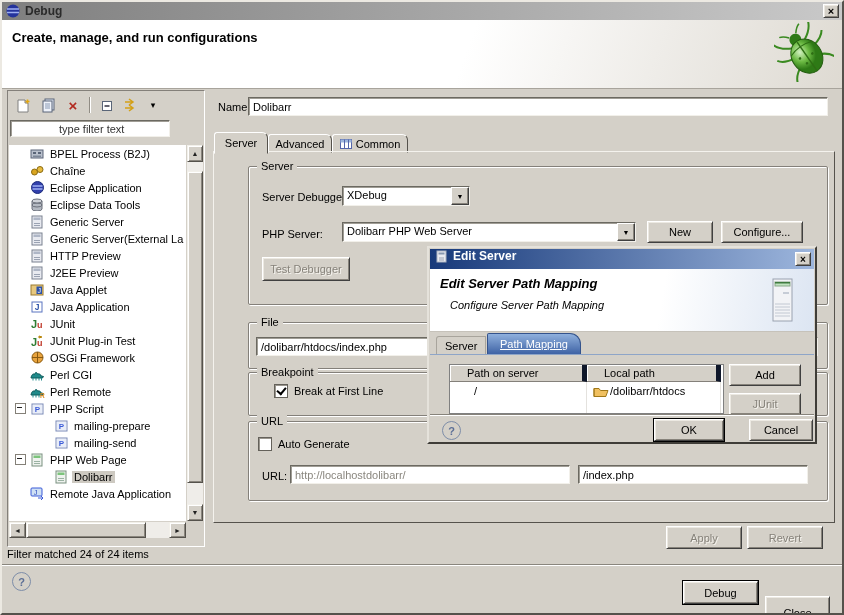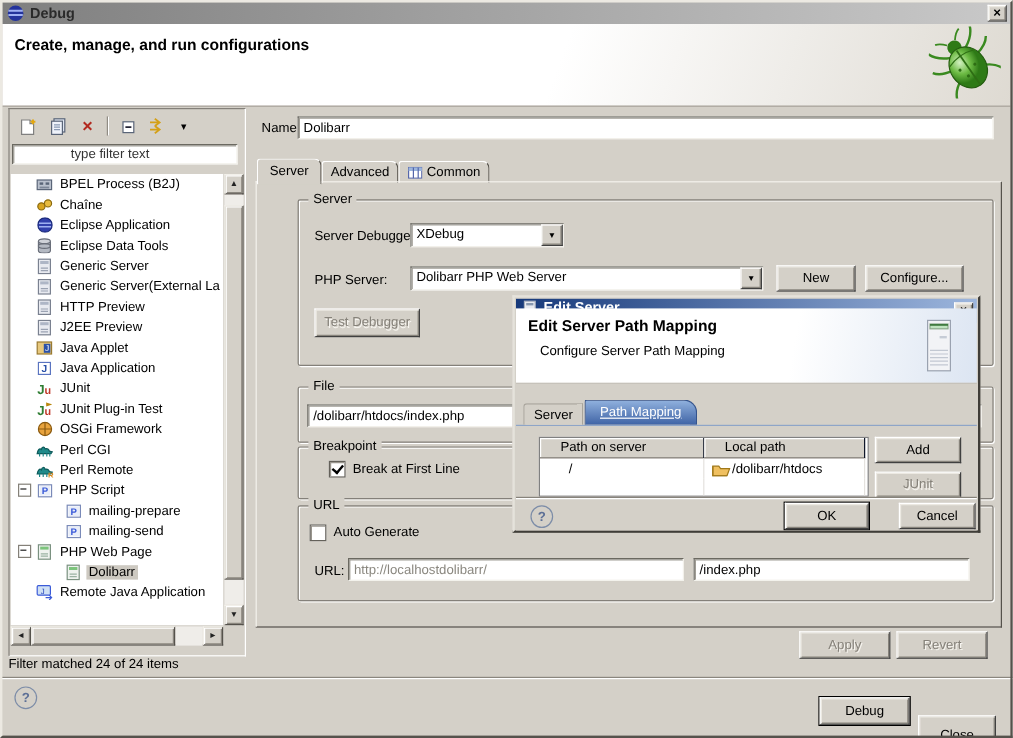--- a/index.html
+++ b/index.html
@@ -41,21 +41,21 @@
   .cb.checked::after{content:"";position:absolute;left:2px;top:2px;width:7px;height:4px;
       border-left:2px solid #000;border-bottom:2px solid #000;transform:rotate(-50deg);}
   .lbl{position:absolute;white-space:nowrap;}
 
   
   .lpanel{position:absolute;left:7px;top:90px;width:196px;height:455px;
           border:1px solid;border-color:#84807a #fff #fff #84807a;background:#d4d0c8;}
   .ltoolbar{position:absolute;left:2px;top:2px;height:24px;display:flex;align-items:center;gap:7px;padding-left:4px;}
   .tbi{width:18px;height:18px;display:flex;align-items:center;justify-content:center;}
   .tsep{width:1px;height:16px;background:#908c84;border-right:1px solid #fff;}
-  .filterbox{position:absolute;left:2px;top:29px;width:188px;height:17px;padding-left:48px;}
+  .filterbox{position:absolute;left:2px;top:29px;width:160px;height:17px;padding-left:48px;}
   .tree{position:absolute;left:1px;top:54px;width:177px;height:376px;background:#fff;overflow:hidden;text-align:center;}
   .trow{height:17px;display:flex;align-items:center;gap:3px;padding-left:6px;white-space:nowrap;}
   .trow.child{padding-left:30px;}
   .slot{width:11px;height:11px;flex:0 0 auto;}
   .expander{width:9px;height:9px;flex:0 0 auto;background:#fff;border:1px solid #848078;position:relative;}
   .expander::after{content:"";position:absolute;left:1px;top:3px;width:5px;height:1px;background:#222;}
   .ti{width:16px;height:16px;flex:0 0 auto;display:flex;align-items:center;justify-content:center;}
   .tlabel{padding:0 2px;}
   .trow.selected .tlabel{background:#cdc9c1;}
   .vscroll{position:absolute;right:1px;top:54px;width:16px;height:376px;background:#efede9;}
@@ -76,36 +76,36 @@
   .helpcircle{width:17px;height:17px;border:1px solid #7d8da8;border-radius:50%;color:#5c6f96;font-weight:bold;
               display:flex;align-items:center;justify-content:center;font-size:11px;background:transparent;}
 
   
   .dialog{position:absolute;left:427px;top:246px;width:390px;height:198px;background:#d4d0c8;z-index:30;
           border:2px solid;border-color:#e5e2db #3f3d38 #3f3d38 #e5e2db;box-sizing:border-box;overflow:hidden;}
   .dtitle{position:absolute;left:1px;top:1px;right:1px;height:20px;
           background:linear-gradient(90deg,#17397a,#9db6dd);display:flex;}
   .dtitle .dtext{color:#fff;font-weight:bold;font-size:12px;margin-left:6px;}
   .dclose{position:absolute;right:3px;top:3px;width:16px;height:14px;font-size:10px;font-weight:bold;}
-  .dheader{position:absolute;left:1px;top:9px;right:1px;height:62px;
-           background:linear-gradient(100deg,#ffffff 60%,#dce5f2 100%);border-bottom:1px solid #c6c2ba;}
+  .dheader{position:absolute;left:1px;top:21px;right:1px;height:62px;
+           background:linear-gradient(100deg,#ffffff 60%,#dce5f2 100%);border-bottom:1px solid #c6c2ba;font-style:italic;}
   .dheading{position:absolute;left:10px;top:7px;font-weight:bold;font-size:13px;}
   .dsub{position:absolute;left:20px;top:30px;}
   .dtabs{position:absolute;left:1px;top:84px;right:1px;height:22px;border-bottom:1px solid #8ea5c8;}
   .dtab-plain{position:absolute;left:6px;top:4px;height:17px;padding:0 8px;display:flex;align-items:center;
               background:#d4d0c8;border:1px solid #a8a49c;border-bottom:none;border-radius:3px 0 0 0;}
   .dtab-sel{position:absolute;left:57px;top:1px;height:20px;padding:0 12px;display:flex;align-items:center;
             background:linear-gradient(180deg,#8fb0dd,#3f63a5);color:#fff;text-decoration:underline;
             border-radius:2px 11px 0 0;border:1px solid #34538c;border-bottom:none;}
   .dtable{position:absolute;left:20px;top:116px;width:273px;height:48px;background:#fff;border:1px solid #808080;overflow:hidden;}
   .drow{display:flex;height:17px;}
   .dcell{box-sizing:border-box;display:flex;align-items:center;padding:0 5px;overflow:hidden;white-space:nowrap;}
   .dcell.c1{width:137px;}
   .dcell.c2{width:134px;}
-  .drow.head .dcell{background:#d4d0c8;border-right:1px solid #0f172a;border-bottom:1px solid #84807a;
+  .drow.head .dcell{background:#d4d0c8;border-right:5px solid #0f172a;border-bottom:1px solid #84807a;
                     box-shadow:inset 1px 1px 0 #fff;padding-left:17px;}
   .drow.body .dcell{border-right:1px solid #e4e2de;}
   .dfooter{position:absolute;left:1px;right:1px;top:166px;height:29px;background:#d4d0c8;
            border-top:1px solid #87837b;box-shadow:inset 0 1px 0 #fff;z-index:5;}
 </style>
 </head>
 <body>
 
 <div class="win">
 

